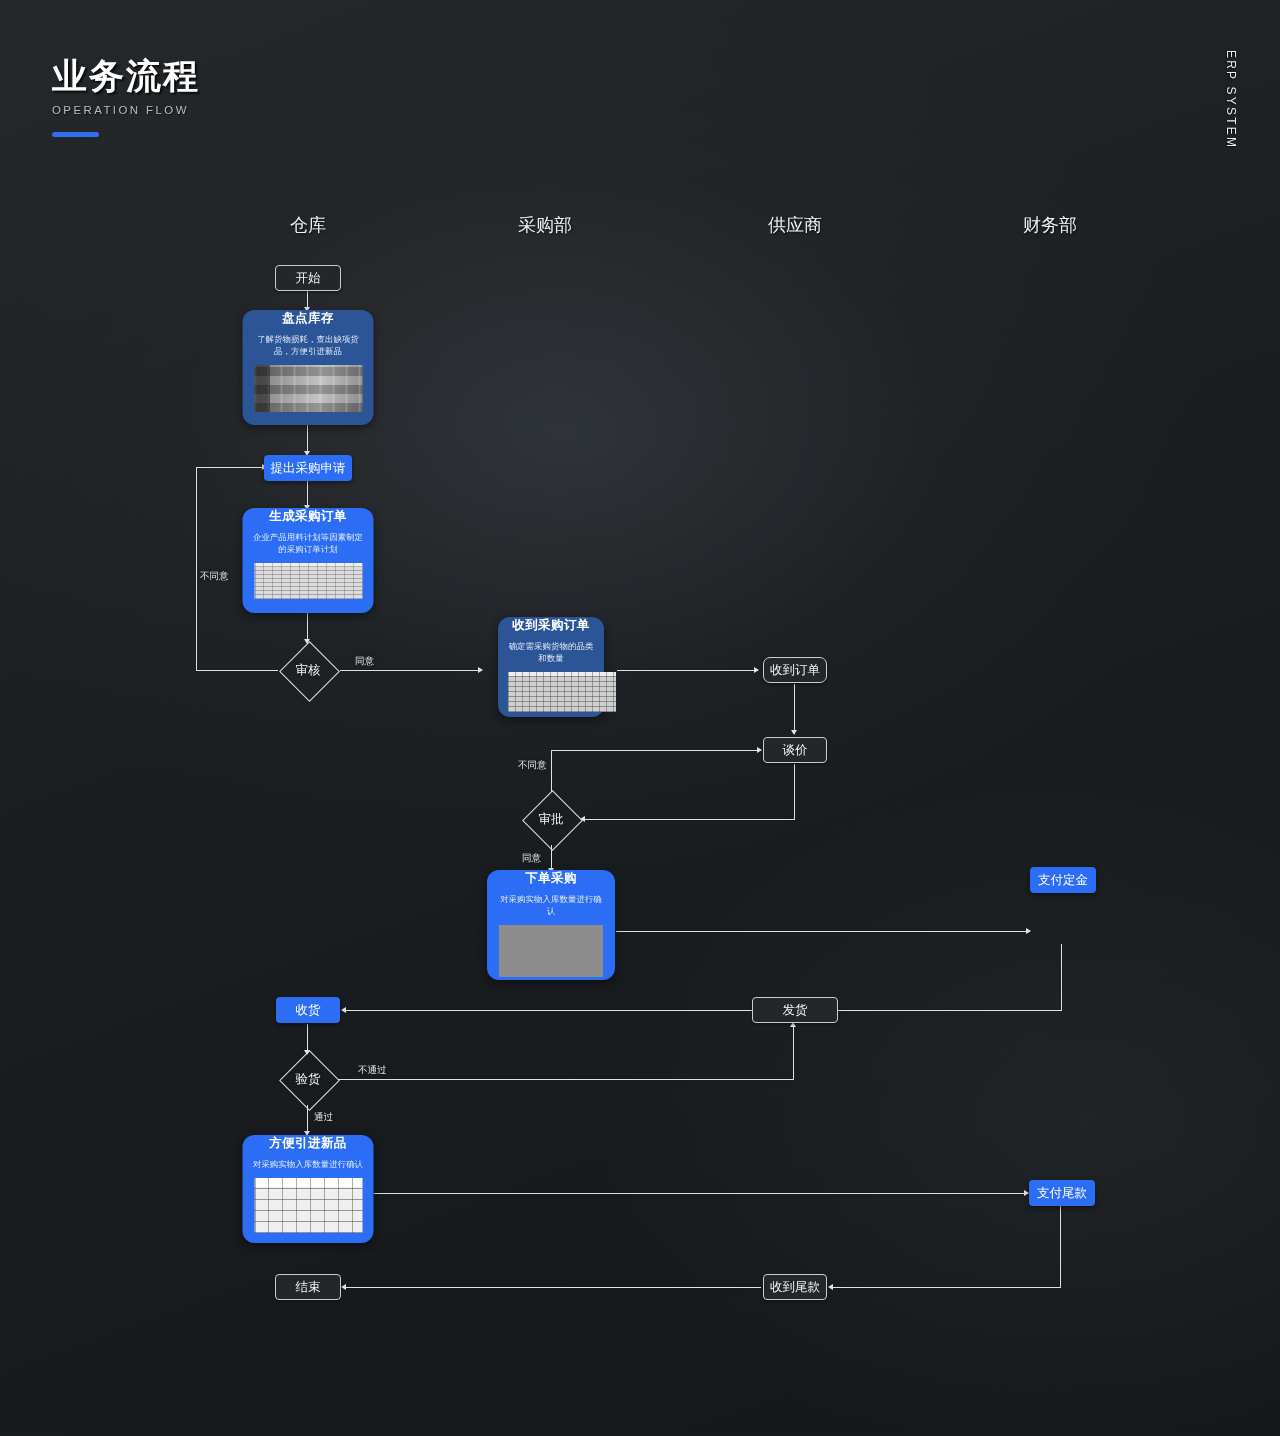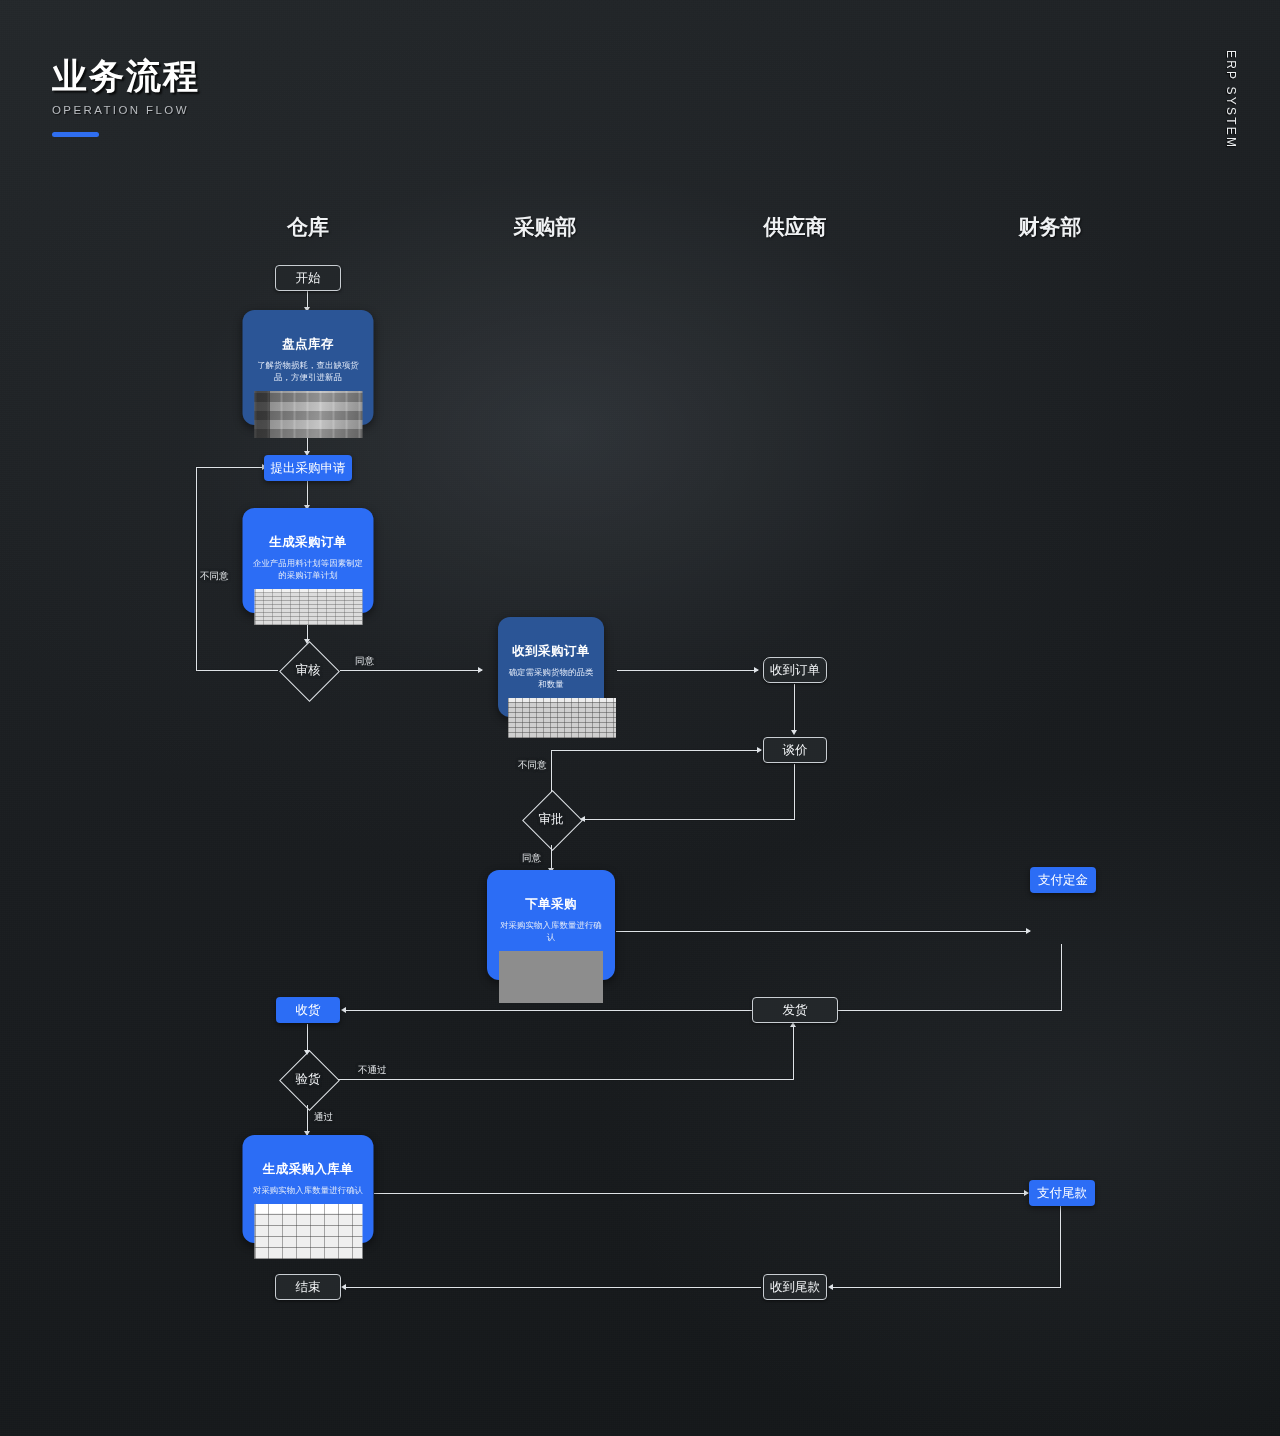--- a/index.html
+++ b/index.html
@@ -46,21 +46,21 @@
   #erp-vert{
     position:absolute;right:42px;top:50px;
     writing-mode:vertical-rl;
     font-size:12px;letter-spacing:2.2px;color:#eceef0;font-weight:500;
     text-shadow:1px 1px 1px rgba(0,0,0,.7);
   }
 
   
   .lane-head{
     position:absolute;transform:translateX(-50%);
-    font-size:21px;color:#f0f2f4;font-weight:700;
+    font-size:18px;color:#f0f2f4;font-weight:400;
     text-shadow:1px 1px 2px rgba(0,0,0,.6);
     white-space:nowrap;
   }
 
   
   .node{position:absolute;box-sizing:border-box;}
 
   .pill-outline{
     transform:translateX(-50%);
     display:flex;align-items:center;justify-content:center;
@@ -94,21 +94,21 @@
   .diamond .dlabel{
     position:relative;z-index:2;font-size:12.5px;color:#f2f4f6;
     text-shadow:0 0 3px #1c1f22,0 0 3px #1c1f22;
     white-space:nowrap;
   }
 
   
   .card{
     transform:translateX(-50%);
     border-radius:12px;
-    padding:27px 10px 12px;
+    padding:1px 10px 12px;
     box-sizing:border-box;
     text-align:center;
     box-shadow:0 3px 9px rgba(0,0,0,.45);
   }
   .card.bright{background:#2c6df5;}
   .card.muted{background:#2b5596;}
   .card-title{
     font-size:12.5px;font-weight:bold;color:#ffffff;letter-spacing:.4px;
     line-height:1.2;
   }
@@ -333,21 +333,21 @@
   <div class="node pill-blue" style="left:308px;top:997px;width:64px;height:26px;">
     <span>收货</span>
   </div>
 
   <div class="node diamond" style="left:308px;top:1050px;width:58px;height:58px;">
     <span class="dshape"></span>
     <span class="dlabel">验货</span>
   </div>
 
   <div class="node card bright" style="left:308px;top:1135px;width:131px;height:108px;">
-    <div class="card-title">生成采购入库单</div>
+    <div class="card-title">方便引进新品</div>
     <div class="card-desc">对采购实物入库数量进行确认</div>
     <div class="card-img ph-form" style="width:108px;height:55px;"></div>
   </div>
 
   <div class="node pill-blue" style="left:1062px;top:1180px;width:66px;height:26px;">
     <span>支付尾款</span>
   </div>
 
   <div class="node pill-outline" style="left:795px;top:1274px;width:64px;height:26px;">
     <span>收到尾款</span>

